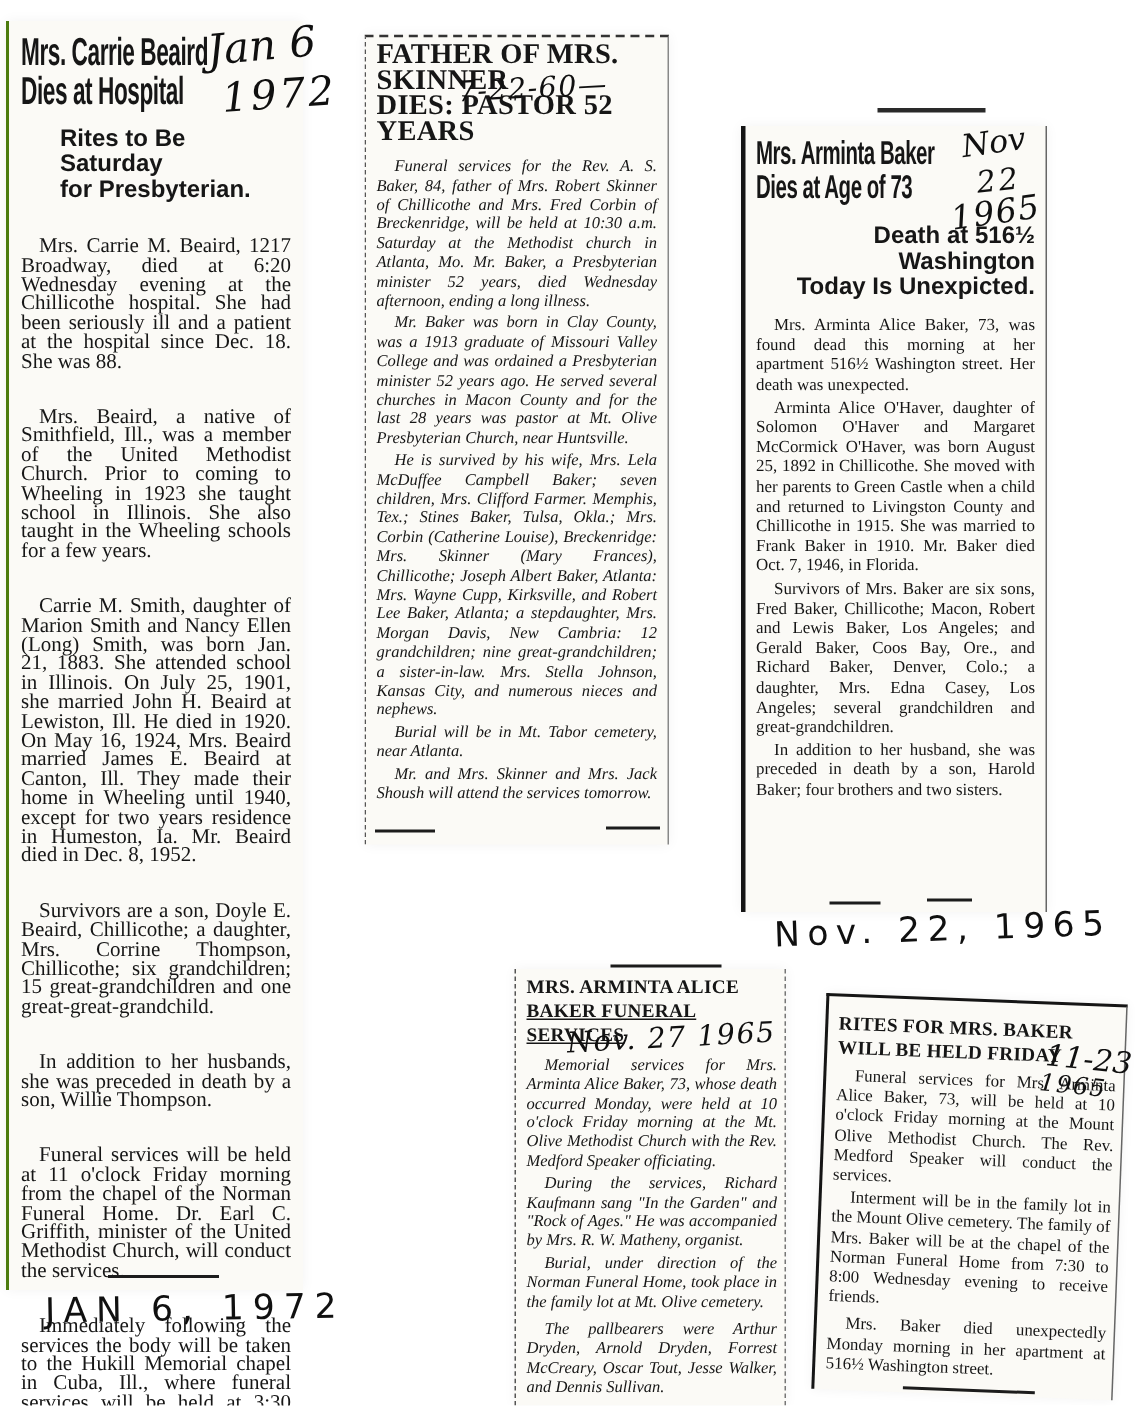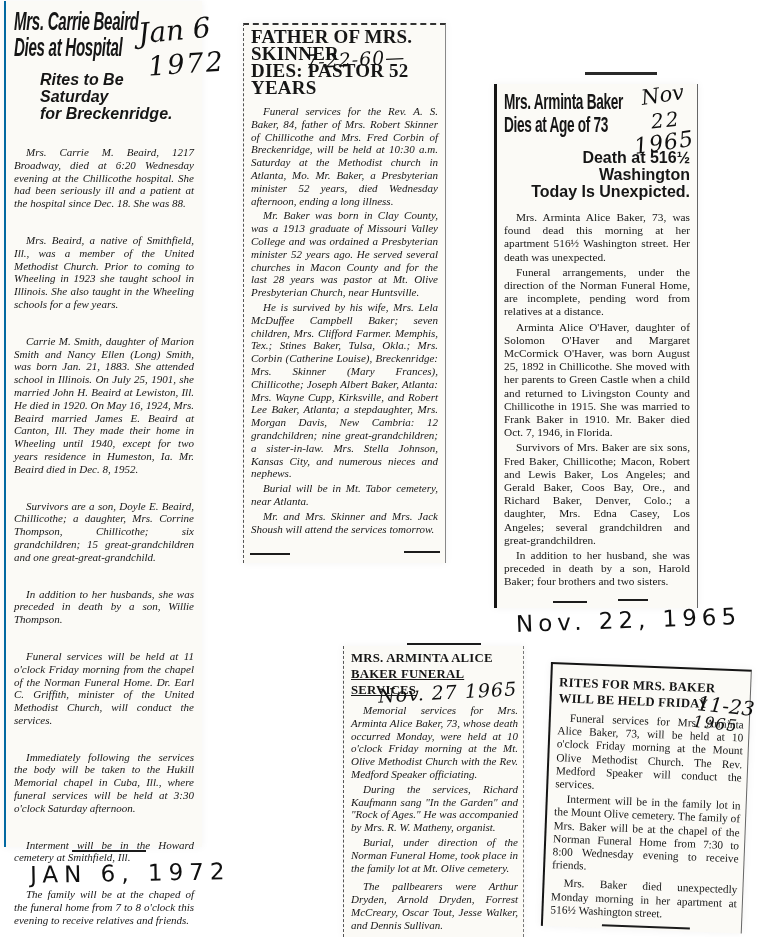--- a/index.html
+++ b/index.html
@@ -7,21 +7,21 @@
     width:760px;height:937px;position:relative;overflow:hidden;
     background:#ffffff;color:#161616;
     font-family:"Liberation Serif",serif;
   }
   .clip{
     position:absolute;background:#fbfaf6;box-sizing:border-box;
     box-shadow:0 0 8px rgba(0,0,0,0.05);
   }
   
   .bt{margin:0 0 2px 0;text-indent:12px;text-align:justify;}
-  .col-s .bt{font-size:11px;line-height:12.8px;margin-top:24px;}
+  .col-s .bt{font-size:14px;line-height:12.8px;margin-top:24px;}
   .col-m .bt{font-size:11px;line-height:12.8px;font-style:italic;}
   .col-r .bt{font-size:11.3px;line-height:13.2px;}
   
   .headline-big{font-family:"Liberation Sans",sans-serif;font-weight:700;
     line-height:26px;font-size:26px;letter-spacing:-0.5px;white-space:nowrap;
     transform:scaleX(0.58);transform-origin:left top;}
   .headline-big.r{font-size:22px;line-height:23px;transform:scaleX(0.62);}
   
   .headline-caps{font-weight:700;font-size:19px;line-height:17px;
     letter-spacing:0.2px;margin:0;}
@@ -34,26 +34,26 @@
   .hand{position:absolute;font-family:"DejaVu Serif",serif;font-style:italic;
     color:#101010;white-space:nowrap;}
   .hand.print{font-style:normal;font-family:"DejaVu Sans",sans-serif;}
   
   .rule{position:absolute;height:2px;background:#1c1c1c;}
   .smudge{position:absolute;background:#2a2a2a;}
 </style>
 </head>
 <body>
 
-<section class="clip col-s" style="left:4px;top:1px;width:198px;height:846px;border-left:2px solid #0369a1;padding:7px 8px 4px 8px;font-style:italic;">
+<section class="clip col-s" style="left:4px;top:14px;width:198px;height:846px;border-left:2px solid #4d7c0f;padding:7px 8px 4px 8px;">
   <div class="headline-big">Mrs. Carrie Beaird</div>
   <div class="headline-big">Dies at Hospital</div>
   <div style="margin:11px 0 10px 26px;">
     <p class="subhead">Rites to Be Saturday</p>
-    <p class="subhead">for Breckenridge.</p>
+    <p class="subhead">for Presbyterian.</p>
   </div>
   <p class="bt">Mrs. Carrie M. Beaird, 1217 Broadway, died at 6:20 Wednesday evening at the Chillicothe hospital. She had been seriously ill and a patient at the hospital since Dec. 18. She was 88.</p>
   <p class="bt">Mrs. Beaird, a native of Smithfield, Ill., was a member of the United Methodist Church. Prior to coming to Wheeling in 1923 she taught school in Illinois. She also taught in the Wheeling schools for a few years.</p>
   <p class="bt">Carrie M. Smith, daughter of Marion Smith and Nancy Ellen (Long) Smith, was born Jan. 21, 1883. She attended school in Illinois. On July 25, 1901, she married John H. Beaird at Lewiston, Ill. He died in 1920. On May 16, 1924, Mrs. Beaird married James E. Beaird at Canton, Ill. They made their home in Wheeling until 1940, except for two years residence in Humeston, Ia. Mr. Beaird died in Dec. 8, 1952.</p>
   <p class="bt">Survivors are a son, Doyle E. Beaird, Chillicothe; a daughter, Mrs. Corrine Thompson, Chillicothe; six grandchildren; 15 great-grandchildren and one great-great-grandchild.</p>
   <p class="bt">In addition to her husbands, she was preceded in death by a son, Willie Thompson.</p>
   <p class="bt">Funeral services will be held at 11 o'clock Friday morning from the chapel of the Norman Funeral Home. Dr. Earl C. Griffith, minister of the United Methodist Church, will conduct the services.</p>
   <p class="bt">Immediately following the services the body will be taken to the Hukill Memorial chapel in Cuba, Ill., where funeral services will be held at 3:30 o'clock Saturday afternoon.</p>
   <p class="bt">Interment will be in the Howard cemetery at Smithfield, Ill.</p>
   <p class="bt">The family will be at the chaped of the funeral home from 7 to 8 o'clock this evening to receive relatives and friends.</p>
@@ -80,21 +80,20 @@
 
 <div class="smudge" style="left:585px;top:72px;width:72px;height:3px;"></div>
 <section class="clip col-r" style="left:494px;top:84px;width:204px;height:524px;border-left:3px solid #151515;border-right:1px solid #666;padding:6px 7px 4px 7px;">
   <div class="headline-big r">Mrs. Arminta Baker</div>
   <div class="headline-big r">Dies at Age of 73</div>
   <div style="margin:13px 0 11px 8px;text-align:right;">
     <p class="subhead">Death at 516½ Washington</p>
     <p class="subhead">Today Is Unexpicted.</p>
   </div>
   <p class="bt">Mrs. Arminta Alice Baker, 73, was found dead this morning at her apartment 516½ Washington street. Her death was unexpected.</p>
-  <p class="bt">Funeral arrangements, under the direction of the Norman Funeral Home, are incomplete, pending word from relatives at a distance.</p>
   <p class="bt">Arminta Alice O'Haver, daughter of Solomon O'Haver and Margaret McCormick O'Haver, was born August 25, 1892 in Chillicothe. She moved with her parents to Green Castle when a child and returned to Livingston County and Chillicothe in 1915. She was married to Frank Baker in 1910. Mr. Baker died Oct. 7, 1946, in Florida.</p>
   <p class="bt">Survivors of Mrs. Baker are six sons, Fred Baker, Chillicothe; Macon, Robert and Lewis Baker, Los Angeles; and Gerald Baker, Coos Bay, Ore., and Richard Baker, Denver, Colo.; a daughter, Mrs. Edna Casey, Los Angeles; several grandchildren and great-grandchildren.</p>
   <p class="bt">In addition to her husband, she was preceded in death by a son, Harold Baker; four brothers and two sisters.</p>
 </section>
 <div class="rule" style="left:553px;top:601px;width:34px;"></div>
 <div class="rule" style="left:618px;top:599px;width:30px;"></div>
 <div class="hand" style="left:641px;top:83px;font-size:21px;transform:rotate(-8deg);">Nov</div>
 <div class="hand" style="left:651px;top:108px;font-size:20px;transform:rotate(-6deg);letter-spacing:2px;">22</div>
 <div class="hand" style="left:634px;top:130px;font-size:22px;transform:rotate(-8deg);letter-spacing:1px;">1965</div>
 <div class="hand print" style="left:516px;top:607px;font-size:23px;letter-spacing:5px;transform:rotate(-2deg);">Nov. 22, 1965</div>

